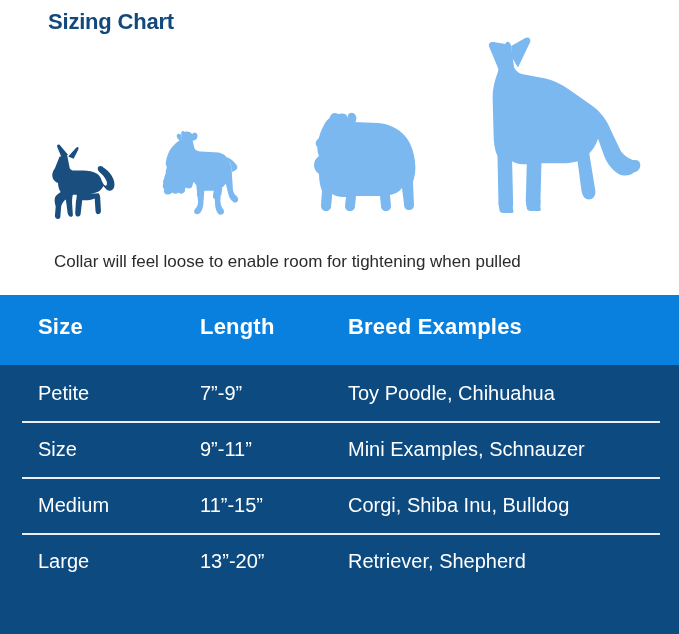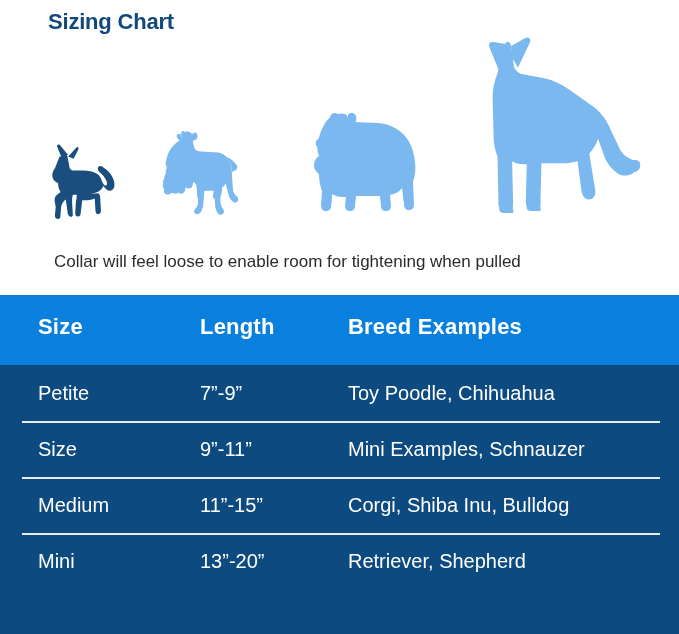--- a/index.html
+++ b/index.html
@@ -284,21 +284,21 @@
         <span class="cell c-breed">Mini Examples, Schnauzer</span>
       </div>
 
       <div class="row">
         <span class="cell c-size">Medium</span>
         <span class="cell c-length">11”-15”</span>
         <span class="cell c-breed">Corgi, Shiba Inu, Bulldog</span>
       </div>
 
       <div class="row">
-        <span class="cell c-size">Mini</span>
+        <span class="cell c-size">Large</span>
         <span class="cell c-length">13”-20”</span>
         <span class="cell c-breed">Retriever, Shepherd</span>
       </div>
 
     </div>
   </div>
 
 </div>
 
 </body></html>

